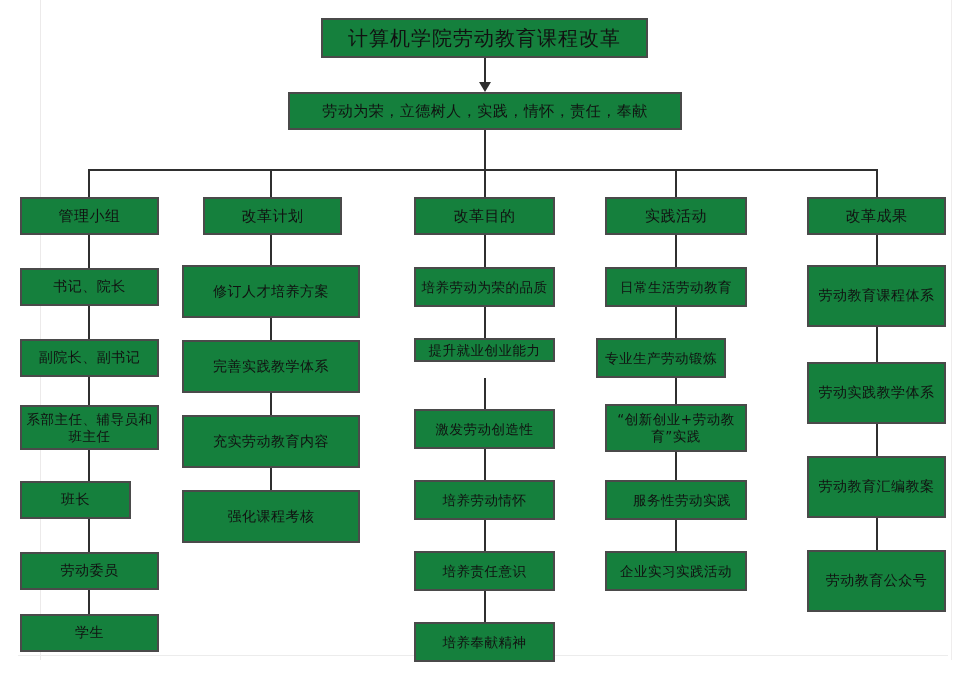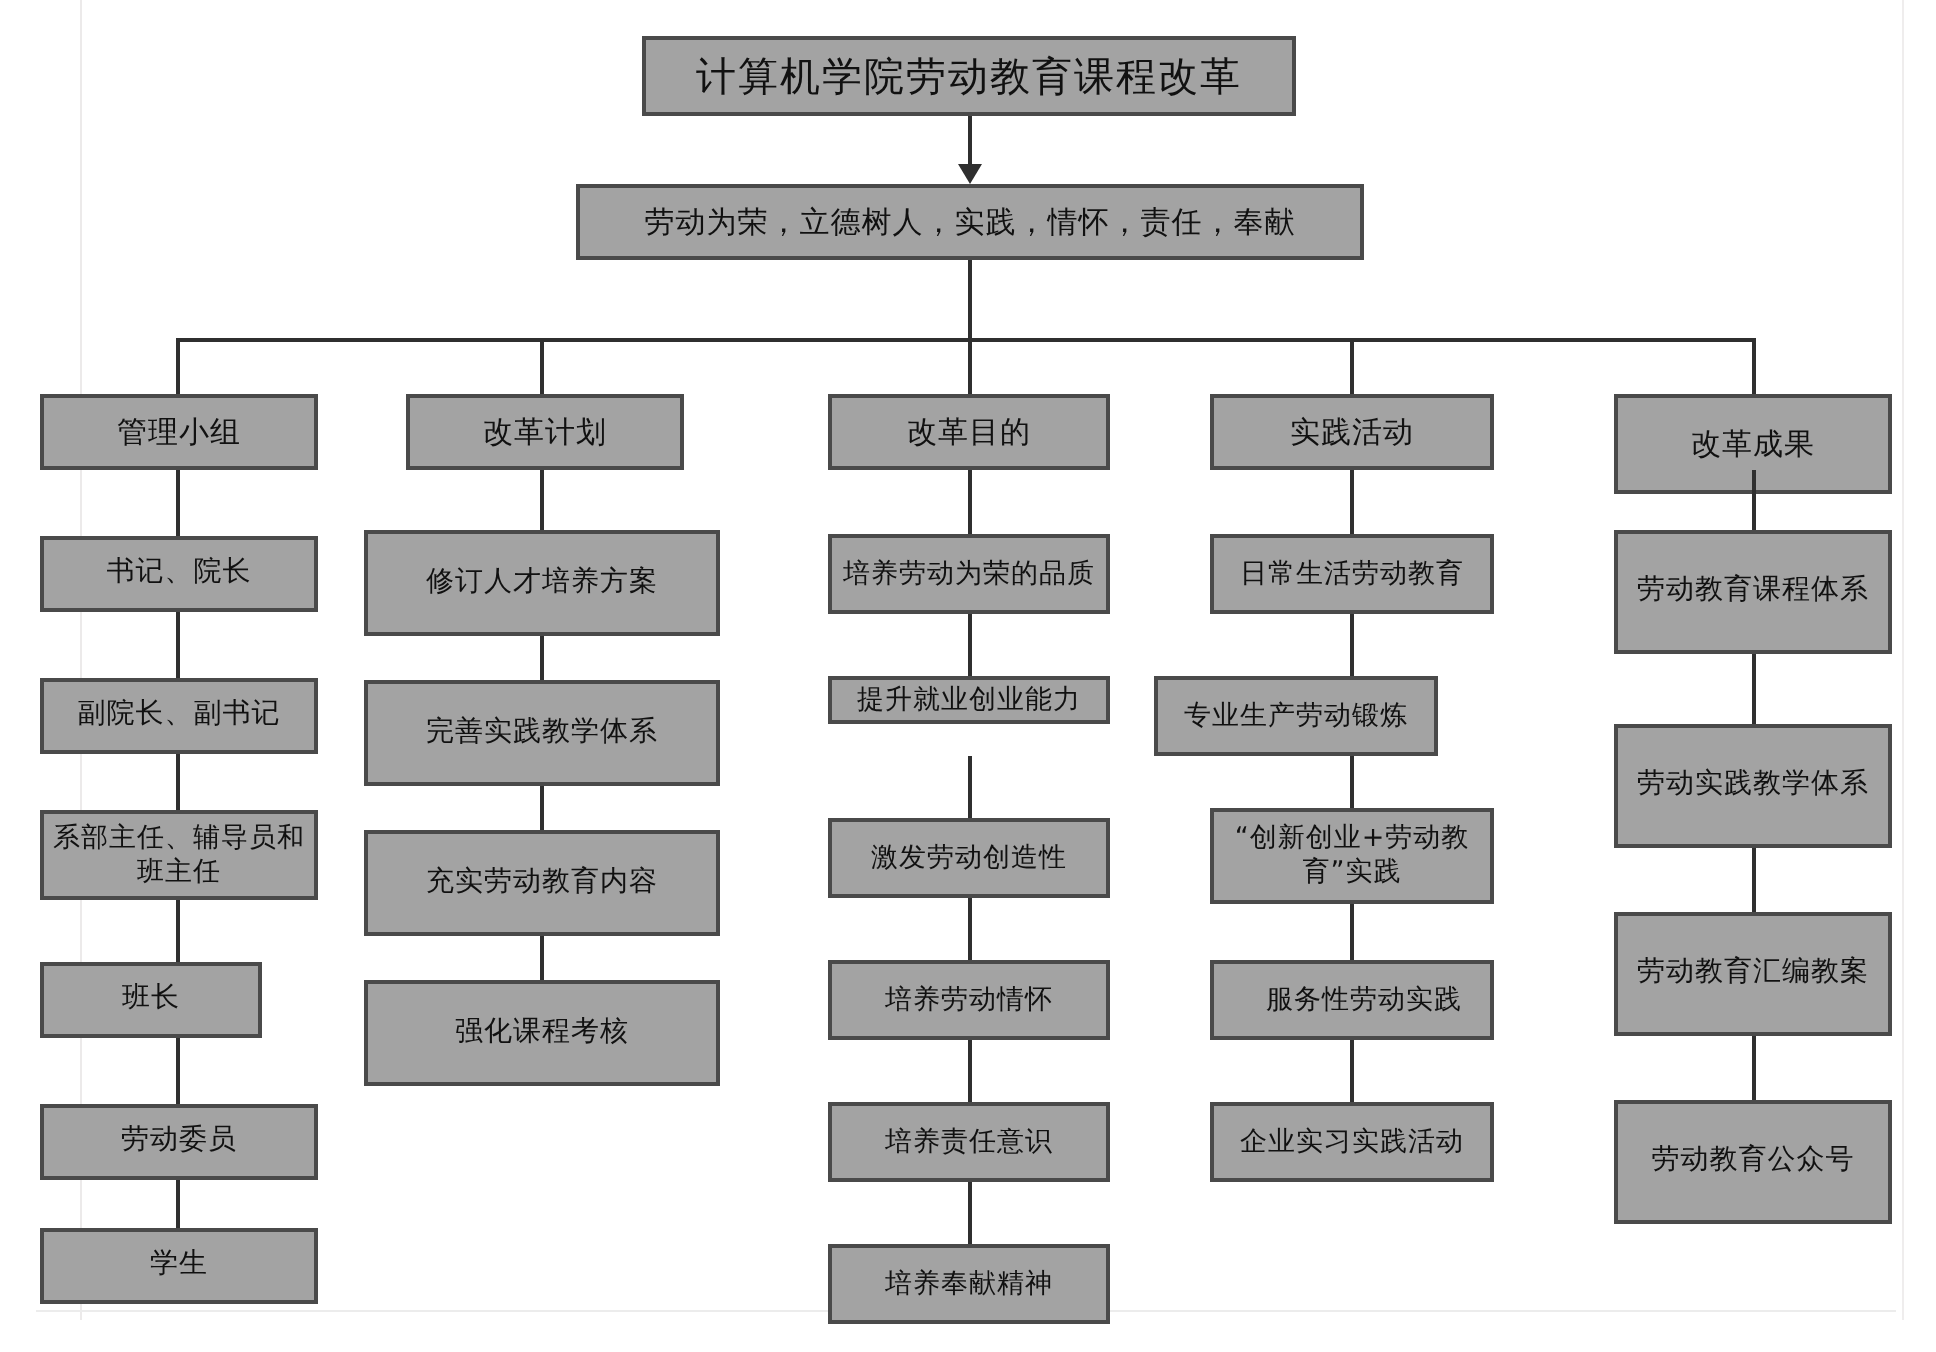--- a/index.html
+++ b/index.html
@@ -41,21 +41,21 @@
     left: 951px;
     width: 1px;
     height: 660px;
     background: #efeded;
   }
 
   .node {
     position: absolute;
     box-sizing: border-box;
     border: 2px solid #4a4a4a;
-    background: #a3a3a3;
+    background: #15803d;
     color: #111111;
     display: flex;
     align-items: center;
     justify-content: center;
     text-align: center;
     line-height: 1.25;
     font-size: 14px;
     letter-spacing: 0.5px;
     padding: 2px 4px;
   }
@@ -220,40 +220,40 @@
   <div class="node header" style="left:605px; top:197px; width:142px; height:38px;text-align:right;">
     <span>实践活动</span>
   </div>
   <div class="vline" style="left:675px; top:235px; height:32px;"></div>
 
   <div class="node small" style="left:605px; top:267px; width:142px; height:40px;">
     <span>日常生活劳动教育</span>
   </div>
   <div class="vline" style="left:675px; top:307px; height:31px;"></div>
 
-  <div class="node small" style="left:577px; top:338px; width:142px; height:40px;">
+  <div class="node small" style="left:596px; top:338px; width:130px; height:40px;">
     <span>专业生产劳动锻炼</span>
   </div>
   <div class="vline" style="left:675px; top:378px; height:26px;"></div>
 
   <div class="node small" style="left:605px; top:404px; width:142px; height:48px;">
     <span>“创新创业+劳动教育”实践</span>
   </div>
   <div class="vline" style="left:675px; top:452px; height:28px;"></div>
 
   <div class="node small" style="left:605px; top:480px; width:142px; height:40px;padding-left:16px;">
     <span>服务性劳动实践</span>
   </div>
   <div class="vline" style="left:675px; top:520px; height:31px;"></div>
 
   <div class="node small" style="left:605px; top:551px; width:142px; height:40px;">
     <span>企业实习实践活动</span>
   </div>
 
-  <div class="node header" style="left:807px; top:197px; width:139px; height:50px;">
+  <div class="node header" style="left:807px; top:197px; width:139px; height:38px;">
     <span>改革成果</span>
   </div>
   <div class="vline" style="left:876px; top:235px; height:30px;"></div>
 
   <div class="node" style="left:807px; top:265px; width:139px; height:62px;">
     <span>劳动教育课程体系</span>
   </div>
   <div class="vline" style="left:876px; top:327px; height:35px;"></div>
 
   <div class="node" style="left:807px; top:362px; width:139px; height:62px;">

